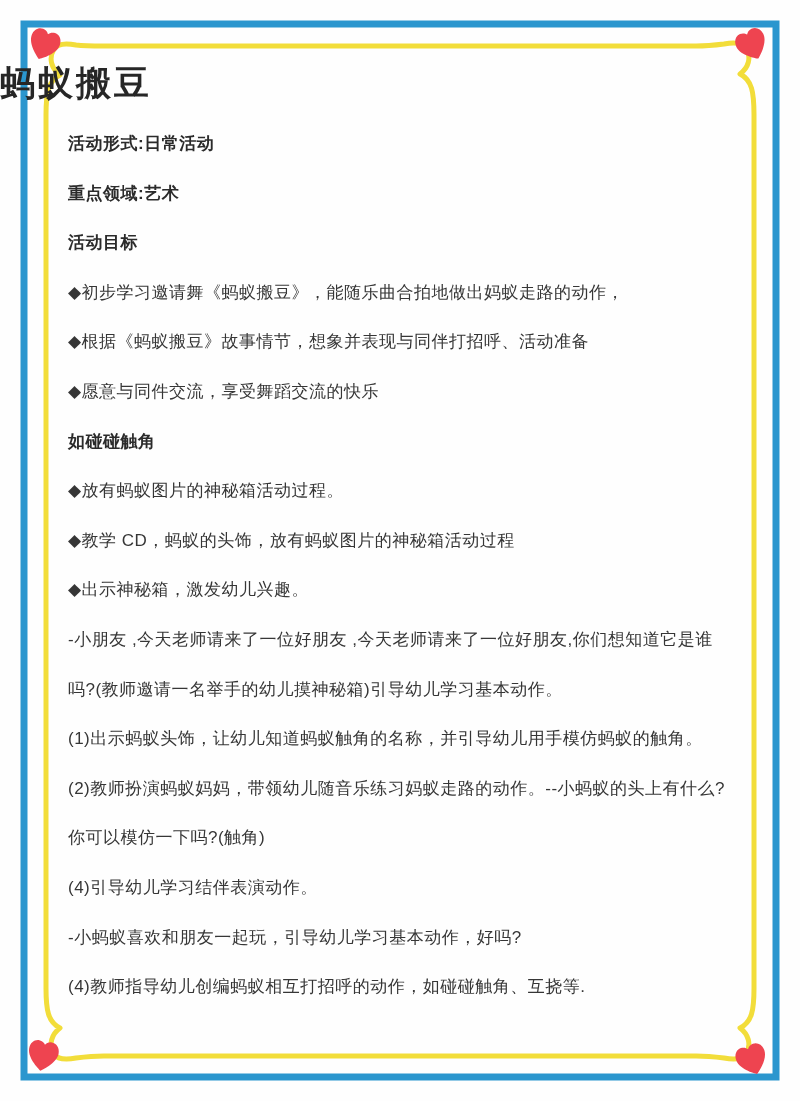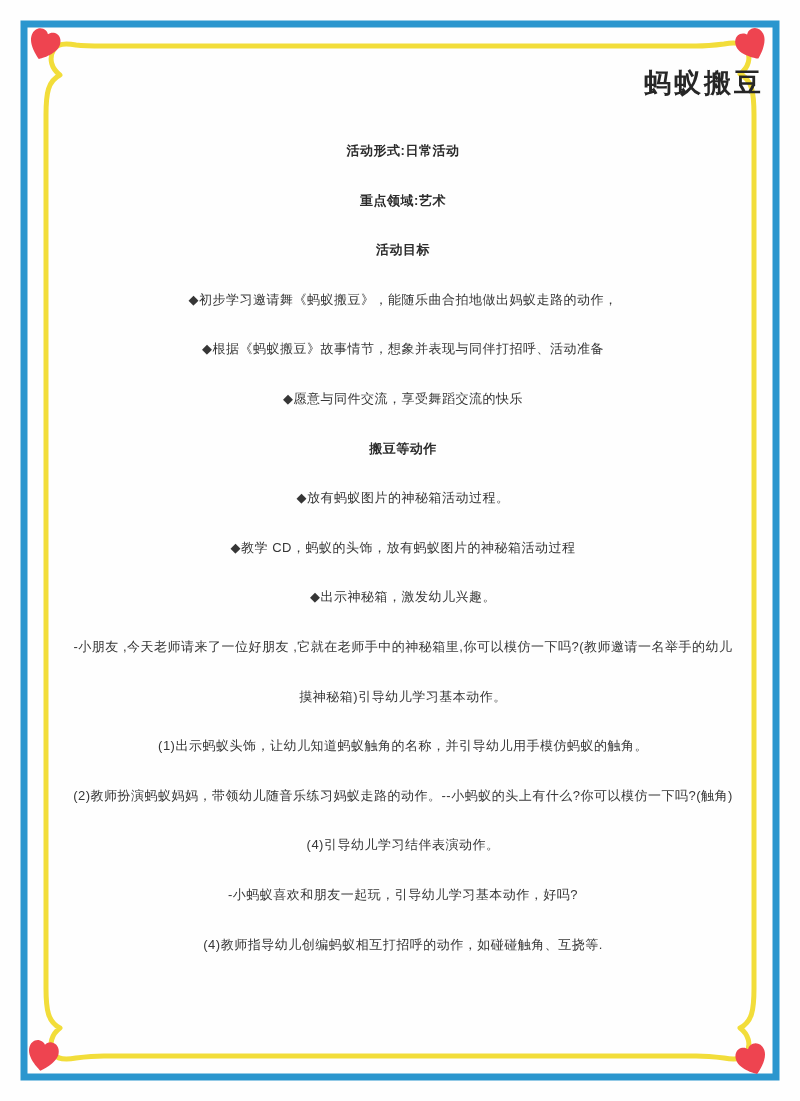--- a/index.html
+++ b/index.html
@@ -11,37 +11,36 @@
     font-family:"Liberation Sans","DejaVu Sans",sans-serif;
     color:#333333;
   }
   .frame-svg{
     position:absolute;left:0;top:0;width:800px;height:1101px;
     pointer-events:none;
   }
   .doc-title{
     position:absolute;
     top:60px;left:0;width:764px;
-    text-align:right;
-    font-size:27px;
+    text-align:left;
+    font-size:35px;
     font-weight:bold;
     letter-spacing:3px;
     color:#262626;
     line-height:46px;
   }
   .doc-content{
     position:absolute;
     left:68px;
-    top:126px;
+    top:119px;
     width:670px;
-    font-size:13px;
+    font-size:17px;
     line-height:49.6px;
     color:#363636;
     letter-spacing:0.5px;
-    text-align:center;
   }
   .doc-content p{margin:0;padding:0;}
   .doc-content p.bold{font-weight:bold;color:#2b2b2b;}
 </style>
 </head>
 <body>
 
 <svg class="frame-svg" viewBox="0 0 800 1101" xmlns="http://www.w3.org/2000/svg">
   <rect x="24" y="24" width="752" height="1053" fill="none" stroke-width="7" stroke="#2b96ce"></rect>
   <path fill="none" stroke-width="5" stroke-linecap="round" stroke-linejoin="round" d="M 104,46
@@ -81,23 +80,23 @@
 
 <div class="doc-title">蚂蚁搬豆</div>
 
 <div class="doc-content">
   <p class="bold">活动形式:日常活动</p>
   <p class="bold">重点领域:艺术</p>
   <p class="bold">活动目标</p>
   <p>◆初步学习邀请舞《蚂蚁搬豆》，能随乐曲合拍地做出妈蚁走路的动作，</p>
   <p>◆根据《蚂蚁搬豆》故事情节，想象并表现与同伴打招呼、活动准备</p>
   <p>◆愿意与同件交流，享受舞蹈交流的快乐</p>
-  <p class="bold">搬豆等动作</p>
+  <p class="bold">如碰碰触角</p>
   <p>◆放有蚂蚁图片的神秘箱活动过程。</p>
   <p>◆教学 CD，蚂蚁的头饰，放有蚂蚁图片的神秘箱活动过程</p>
   <p>◆出示神秘箱，激发幼儿兴趣。</p>
-  <p>-小朋友 ,今天老师请来了一位好朋友 ,它就在老师手中的神秘箱里,你可以模仿一下吗?(教师邀请一名举手的幼儿摸神秘箱)引导幼儿学习基本动作。</p>
+  <p>-小朋友 ,今天老师请来了一位好朋友 ,今天老师请来了一位好朋友,你们想知道它是谁吗?(教师邀请一名举手的幼儿摸神秘箱)引导幼儿学习基本动作。</p>
   <p>(1)出示蚂蚁头饰，让幼儿知道蚂蚁触角的名称，并引导幼儿用手模仿蚂蚁的触角。</p>
   <p>(2)教师扮演蚂蚁妈妈，带领幼儿随音乐练习妈蚁走路的动作。--小蚂蚁的头上有什么?你可以模仿一下吗?(触角)</p>
   <p>(4)引导幼儿学习结伴表演动作。</p>
   <p>-小蚂蚁喜欢和朋友一起玩，引导幼儿学习基本动作，好吗?</p>
   <p>(4)教师指导幼儿创编蚂蚁相互打招呼的动作，如碰碰触角、互挠等.</p>
 </div>
 
 </body></html>

